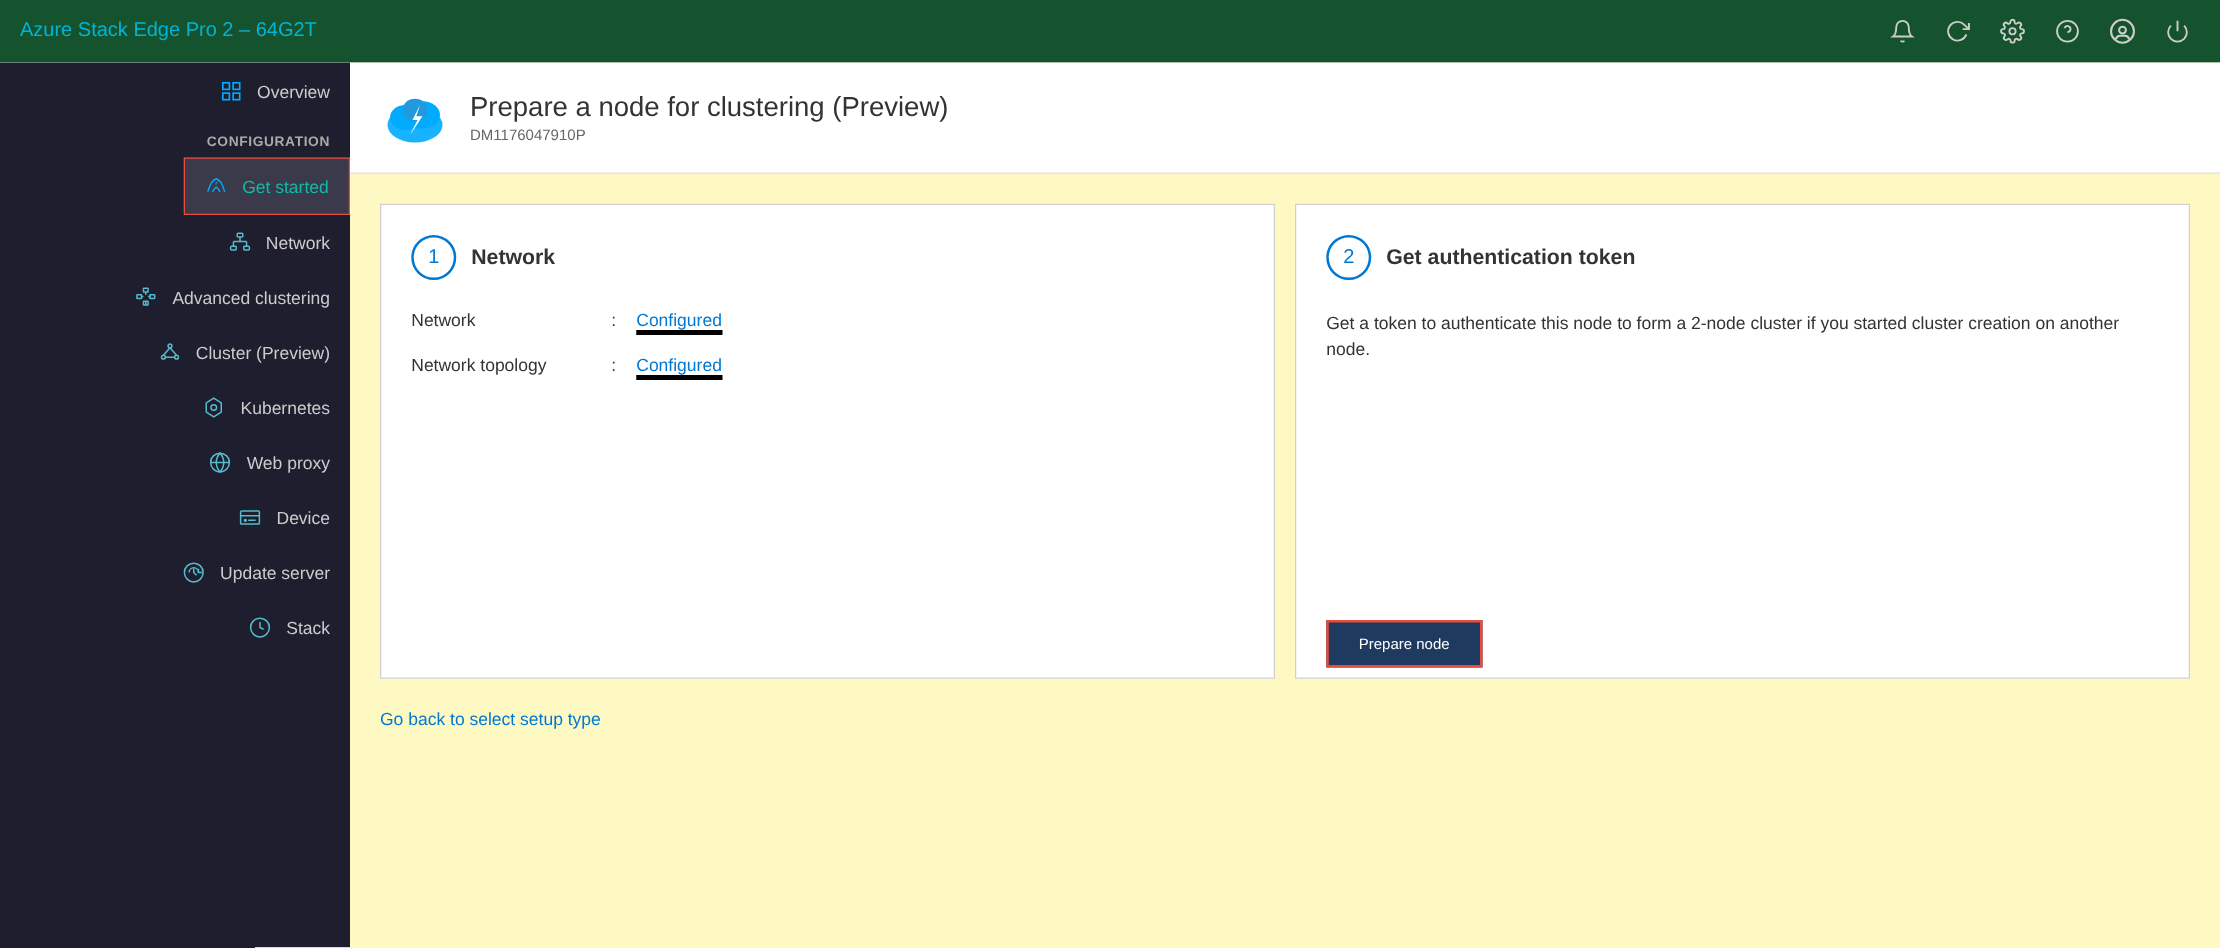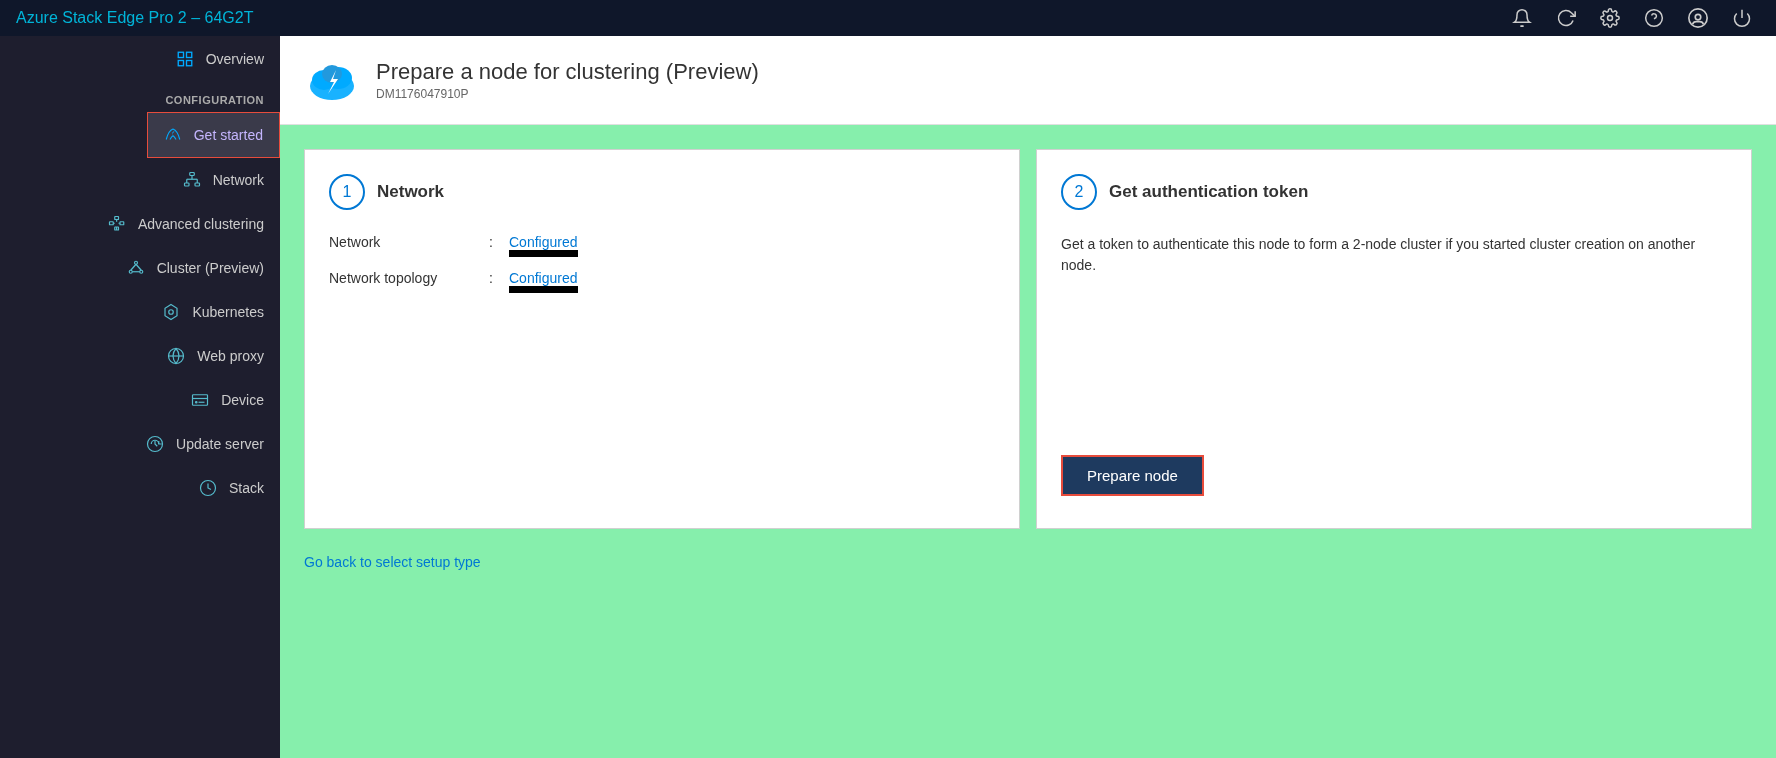--- a/index.html
+++ b/index.html
@@ -1,21 +1,21 @@
 <!DOCTYPE html>
 <html><head>
   <meta charset="utf-8">
   <style>
     * { margin: 0; padding: 0; box-sizing: border-box; }
     body { font-family: 'Segoe UI', Arial, sans-serif; background: #f3f3f3; width: 1776px; height: 758px; overflow: hidden; display: flex; flex-direction: column; }
 
     
     .header-bar {
-      background: #0f172a;
-      height: 36px;
+      background: #14532d;
+      height: 50px;
       display: flex;
       align-items: center;
       padding: 0 16px;
       flex-shrink: 0;
     }
     .header-title {
       color: #00b4d8;
       font-size: 16px;
       font-weight: 400;
       flex: 1;
@@ -77,35 +77,35 @@
       padding: 13px 16px;
       color: #ccc;
       font-size: 14px;
       cursor: pointer;
       position: relative;
     }
     .sidebar-item.active {
       background: #3a3a4a;
       border: 1px solid #e74c3c;
     }
-    .sidebar-item.active .sidebar-item-label { color: #c4b5fd; }
+    .sidebar-item.active .sidebar-item-label { color: #14b8a6; }
     .sidebar-icon {
       width: 18px;
       height: 18px;
       display: flex;
       align-items: center;
       justify-content: center;
       flex-shrink: 0;
       font-size: 14px;
     }
 
     
     .content-area {
       flex: 1;
-      background: #86efac;
+      background: #fef9c3;
       overflow-y: auto;
       display: flex;
       flex-direction: column;
     }
 
     
     .page-header {
       background: #fff;
       padding: 16px 24px;
       display: flex;
@@ -190,40 +190,40 @@
       width: 160px;
       color: #333;
     }
     .network-colon {
       width: 20px;
       color: #333;
     }
     .network-value a {
       color: #0078d4;
       text-decoration: none;
-      border-bottom: 7px solid #000000;
+      border-bottom: 4px solid #000000;
     }
 
     
     .auth-desc {
       font-size: 14px;
       color: #333;
       line-height: 1.5;
       margin-bottom: 24px;
     }
     .prepare-node-btn {
       background: #1e3a5f;
       color: #fff;
       border: 2px solid #e74c3c;
       padding: 10px 24px;
-      font-size: 15px;
+      font-size: 12px;
       cursor: pointer;
       font-family: inherit;
       position: absolute;
-      bottom: 32px;
+      bottom: 8px;
       left: 24px;
     }
 
     
     .go-back-link {
       color: #0078d4;
       text-decoration: none;
       font-size: 14px;
       display: inline-block;
     }

